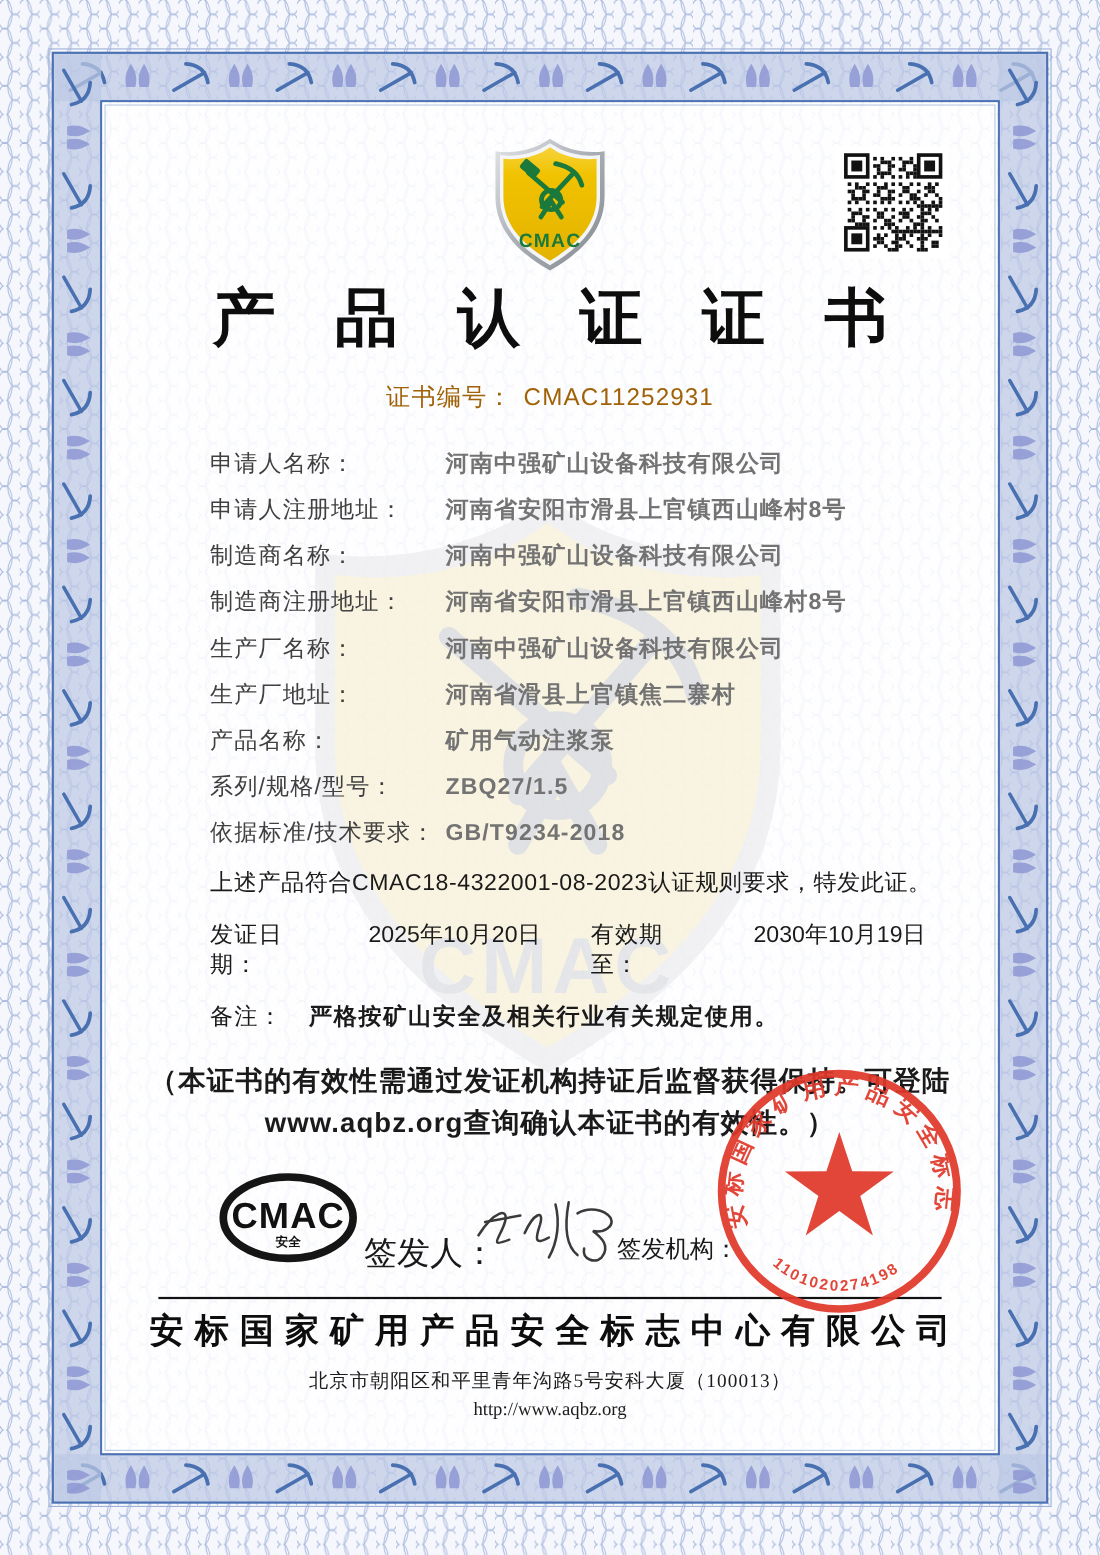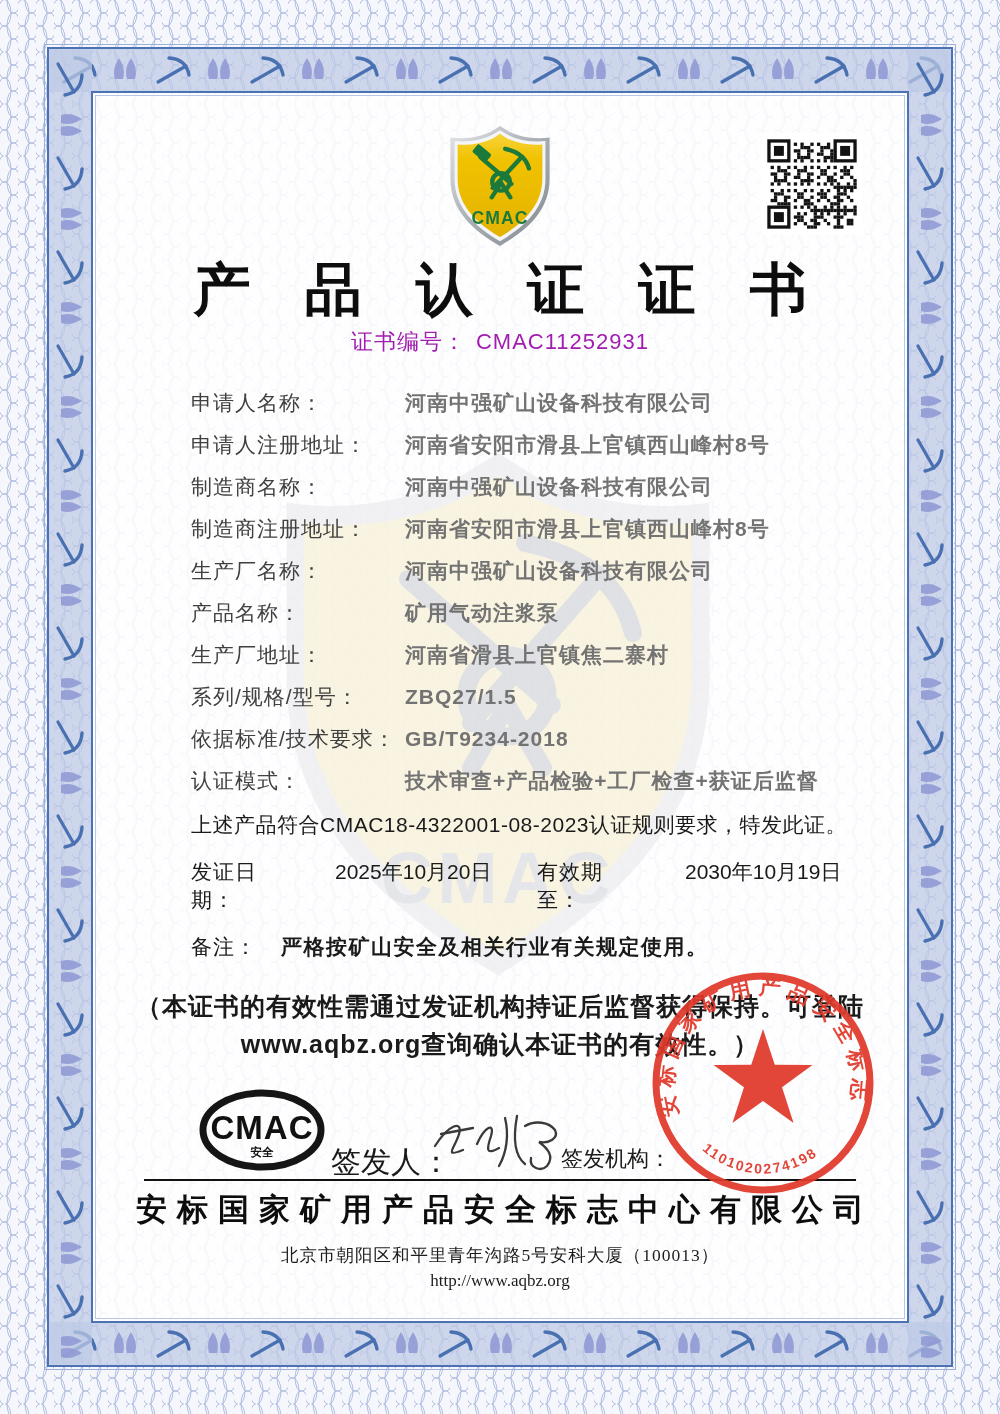--- a/index.html
+++ b/index.html
@@ -30,21 +30,21 @@
   .wm{position:absolute;left:180px;top:350px;opacity:0.75;pointer-events:none;}
   .logo-row{position:relative;height:160px;}
   .shield{position:absolute;left:50%;transform:translateX(-50%);top:32px;}
   .qr{position:absolute;right:44px;top:40px;background:#fff;padding:3px;}
   .title{
     text-align:center;margin:4px 0 0 0;
     font-family:"Liberation Serif","DejaVu Serif",serif;
     font-size:57px;font-weight:900;letter-spacing:20px;text-indent:20px;
     color:#0d0d0d;line-height:1.15;
   }
-  .certno{ text-align:center;margin-top:4px;font-size:22px;letter-spacing:1px;color:#a21caf;}
+  .certno{ text-align:center;margin-top:23px;font-size:22px;letter-spacing:1px;color:#a16207;}
   .certno .no{margin-left:10px;font-weight:500;}
   .fields{margin:34px 0 0 98px;position:relative;}
   .frow{display:flex;align-items:flex-start;margin-bottom:19px;font-size:21px;line-height:23px;}
   .frow .lbl{width:214px;flex:0 0 auto;letter-spacing:1px;color:#404040;}
   .frow .val{font-weight:bold;letter-spacing:1px;color:#737373;}
   .statement{margin:2px 0 19px 0;font-size:21px;letter-spacing:.5px;}
   .daterow{display:flex;font-size:21px;margin-bottom:19px;}
   .daterow .l1{width:104px;letter-spacing:1px;}
   .daterow .d1{width:242px;padding-left:40px;box-sizing:border-box;font-weight:500;}
   .daterow .l2{width:106px;letter-spacing:1px;}
@@ -505,38 +505,34 @@
       </div>
       <div class="frow">
         <span class="lbl">制造商注册地址：</span>
         <span class="val">河南省安阳市滑县上官镇西山峰村8号</span>
       </div>
       <div class="frow">
         <span class="lbl">生产厂名称：</span>
         <span class="val">河南中强矿山设备科技有限公司</span>
       </div>
       <div class="frow">
+        <span class="lbl">生产厂地址：</span>
+        <span class="val">河南省滑县上官镇焦二寨村</span>
+      </div>
+      <div class="frow">
         <span class="lbl">产品名称：</span>
         <span class="val">矿用气动注浆泵</span>
       </div>
       <div class="frow">
-        <span class="lbl">生产厂地址：</span>
-        <span class="val">河南省滑县上官镇焦二寨村</span>
-      </div>
-      <div class="frow">
         <span class="lbl">系列/规格/型号：</span>
         <span class="val">ZBQ27/1.5</span>
       </div>
       <div class="frow">
         <span class="lbl">依据标准/技术要求：</span>
         <span class="val">GB/T9234-2018</span>
-      </div>
-      <div class="frow">
-        <span class="lbl">认证模式：</span>
-        <span class="val">技术审查+产品检验+工厂检查+获证后监督</span>
       </div>
 
       <div class="statement">上述产品符合CMAC18-4322001-08-2023认证规则要求，特发此证。</div>
 
       <div class="daterow">
         <span class="l1">发证日期：</span>
         <span class="d1">2025年10月20日</span>
         <span class="l2">有效期至：</span>
         <span class="d2">2030年10月19日</span>
       </div>

